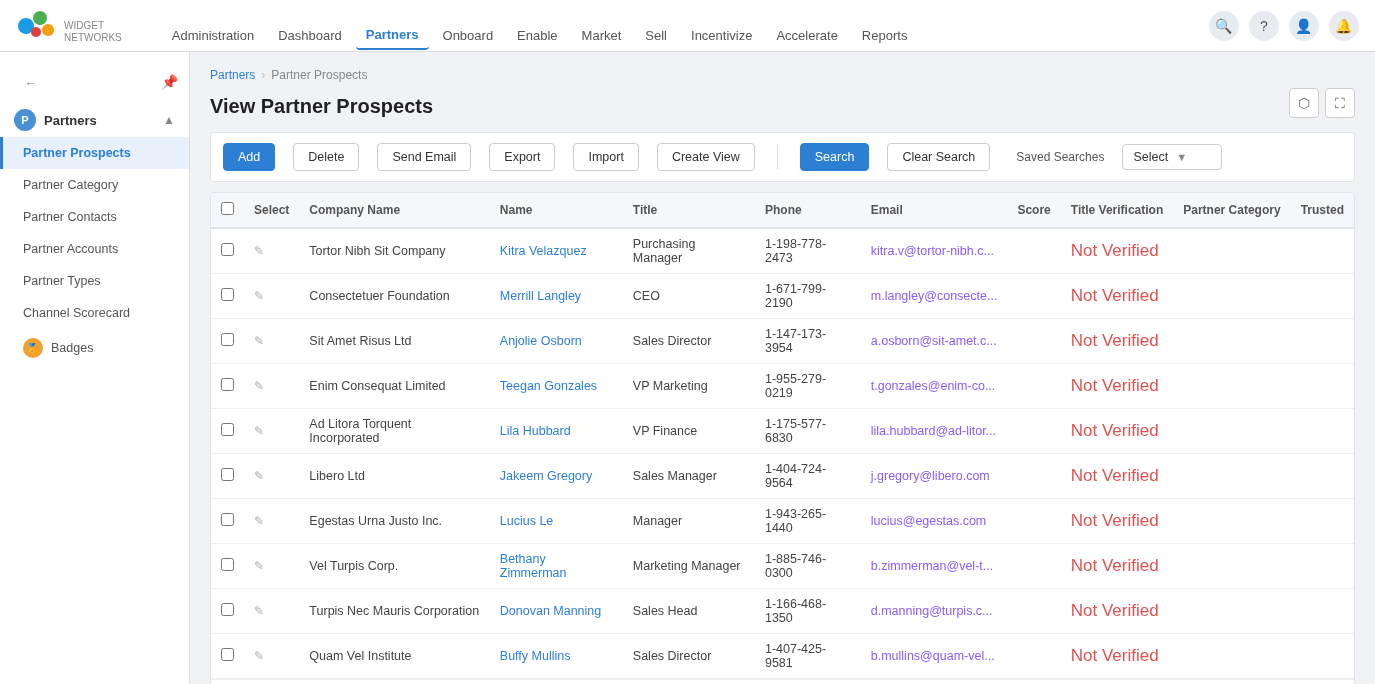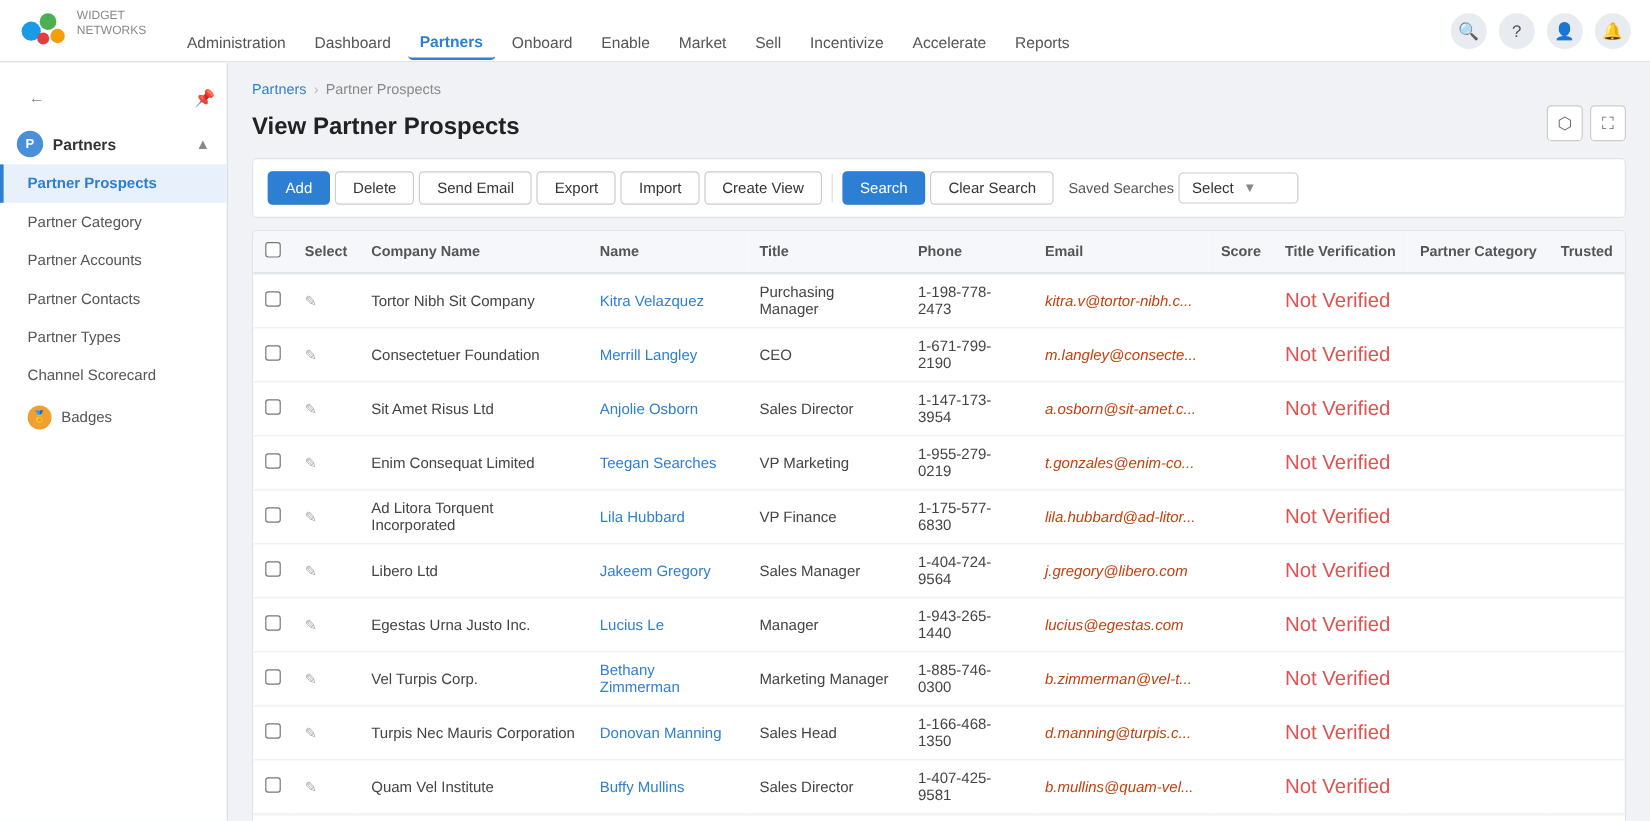--- a/index.html
+++ b/index.html
@@ -12,22 +12,22 @@
       height: 52px;
       display: flex;
       align-items: center;
       padding: 0 16px;
       position: fixed;
       top: 0; left: 0; right: 0;
       z-index: 100;
     }
     .logo-area {
       display: flex;
-      align-items: flex-start;
-      margin-right: 24px;
+      align-items: flex-end;
+      margin-right: 40px;
     }
     .logo-icon {
       width: 42px;
       height: 36px;
       margin-right: 6px;
     }
     .logo-text {
       font-size: 13px;
       font-weight: bold;
       color: #444;
@@ -174,21 +174,21 @@
       display: flex; align-items: center; justify-content: center;
       cursor: pointer;
       color: #666;
       font-size: 14px;
     }
 
     
     .toolbar {
       display: flex;
       align-items: center;
-      gap: 4px;
+      gap: 18px;
       margin-bottom: 10px;
       background: #fff;
       padding: 10px 12px;
       border-radius: 4px;
       border: 1px solid #e0e3e8;
     }
     .btn {
       padding: 6px 14px;
       border-radius: 4px;
       font-size: 12.5px;
@@ -245,21 +245,21 @@
     }
     tbody tr {
       border-bottom: 1px solid #eee;
     }
     tbody td {
       padding: 8px 10px;
       color: #444;
       vertical-align: middle;
     }
     .link-text { color: #2d7fd4; cursor: pointer; text-decoration: none; }
-    .email-link { color: #c2410c; cursor: pointer; font-style: italic; }
+    .email-link { color: #8b5cf6; cursor: pointer; }
     .not-verified { color: #e05252; font-size: 17px; }
     .edit-icon { color: #aaa; font-size: 12px; cursor: pointer; margin-right: 4px; }
     .checkbox-cell { width: 30px; }
     .edit-cell { width: 28px; }
 
     
     .pagination-bar {
       display: flex;
       align-items: center;
       justify-content: space-between;
@@ -313,22 +313,22 @@
     </div>
     <div class="sidebar-header">
       <div class="sidebar-header-label">
         <div class="sidebar-header-icon">P</div>
         <span>Partners</span>
       </div>
       <div class="sidebar-toggle">▲</div>
     </div>
     <div class="sidebar-nav-item active">Partner Prospects</div>
     <div class="sidebar-nav-item">Partner Category</div>
+    <div class="sidebar-nav-item">Partner Contacts</div>
     <div class="sidebar-nav-item">Partner Accounts</div>
-    <div class="sidebar-nav-item">Partner Contacts</div>
     <div class="sidebar-nav-item">Partner Types</div>
     <div class="sidebar-nav-item">Channel Scorecard</div>
     <div class="sidebar-badges">
       <div class="badge-icon">🏅</div>
       <span>Badges</span>
     </div>
   </div>
 
   <div class="main-content">
 
@@ -435,21 +435,21 @@
       <td></td>
     </tr>
             <tr>
       <td class="checkbox-cell">
         <input type="checkbox" style="">
       </td>
       <td class="edit-cell">
         <span class="edit-icon">✎</span>
       </td>
       <td>Enim Consequat Limited</td>
-      <td><a class="link-text">Teegan Searches</a></td>
+      <td><a class="link-text">Teegan Gonzales</a></td>
       <td>VP Marketing</td>
       <td>1-955-279-0219</td>
       <td><a class="email-link">t.gonzales@enim-co...</a></td>
       <td></td>
       <td><span class="not-verified">Not Verified</span></td>
       <td></td>
       <td></td>
     </tr>
             <tr>
       <td class="checkbox-cell">

